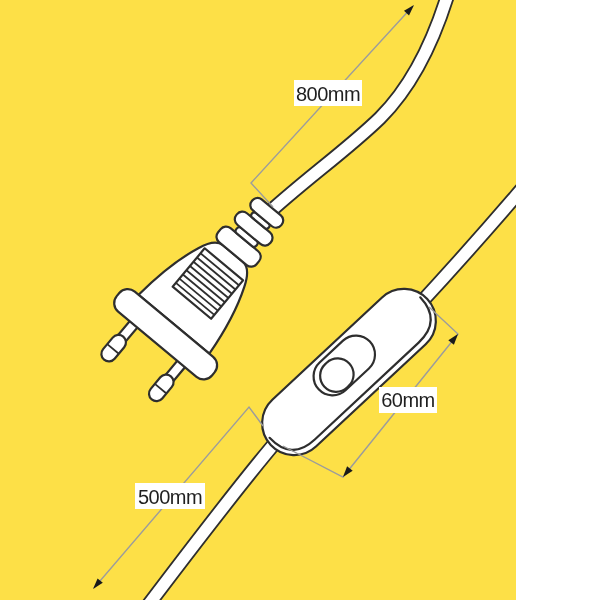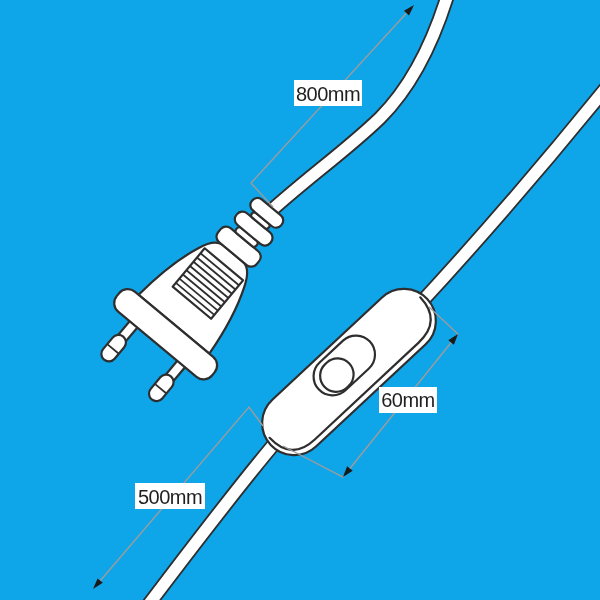--- a/index.html
+++ b/index.html
@@ -3,23 +3,23 @@
 <meta charset="utf-8">
 <style>
   html, body {
     margin: 0;
     padding: 0;
     background: #ffffff;
     font-family: "Liberation Sans", sans-serif;
   }
   .stage {
     position: relative;
-    width: 600px;
+    width: 516px;
     height: 600px;
-    background: #0ea5e9;
+    background: #fde047;
     overflow: hidden;
   }
   svg { display: block; }
 
   
   .outline {
     fill: #ffffff;
     stroke: #2e2e2e;
     stroke-width: 2.2;
     stroke-linejoin: round;

